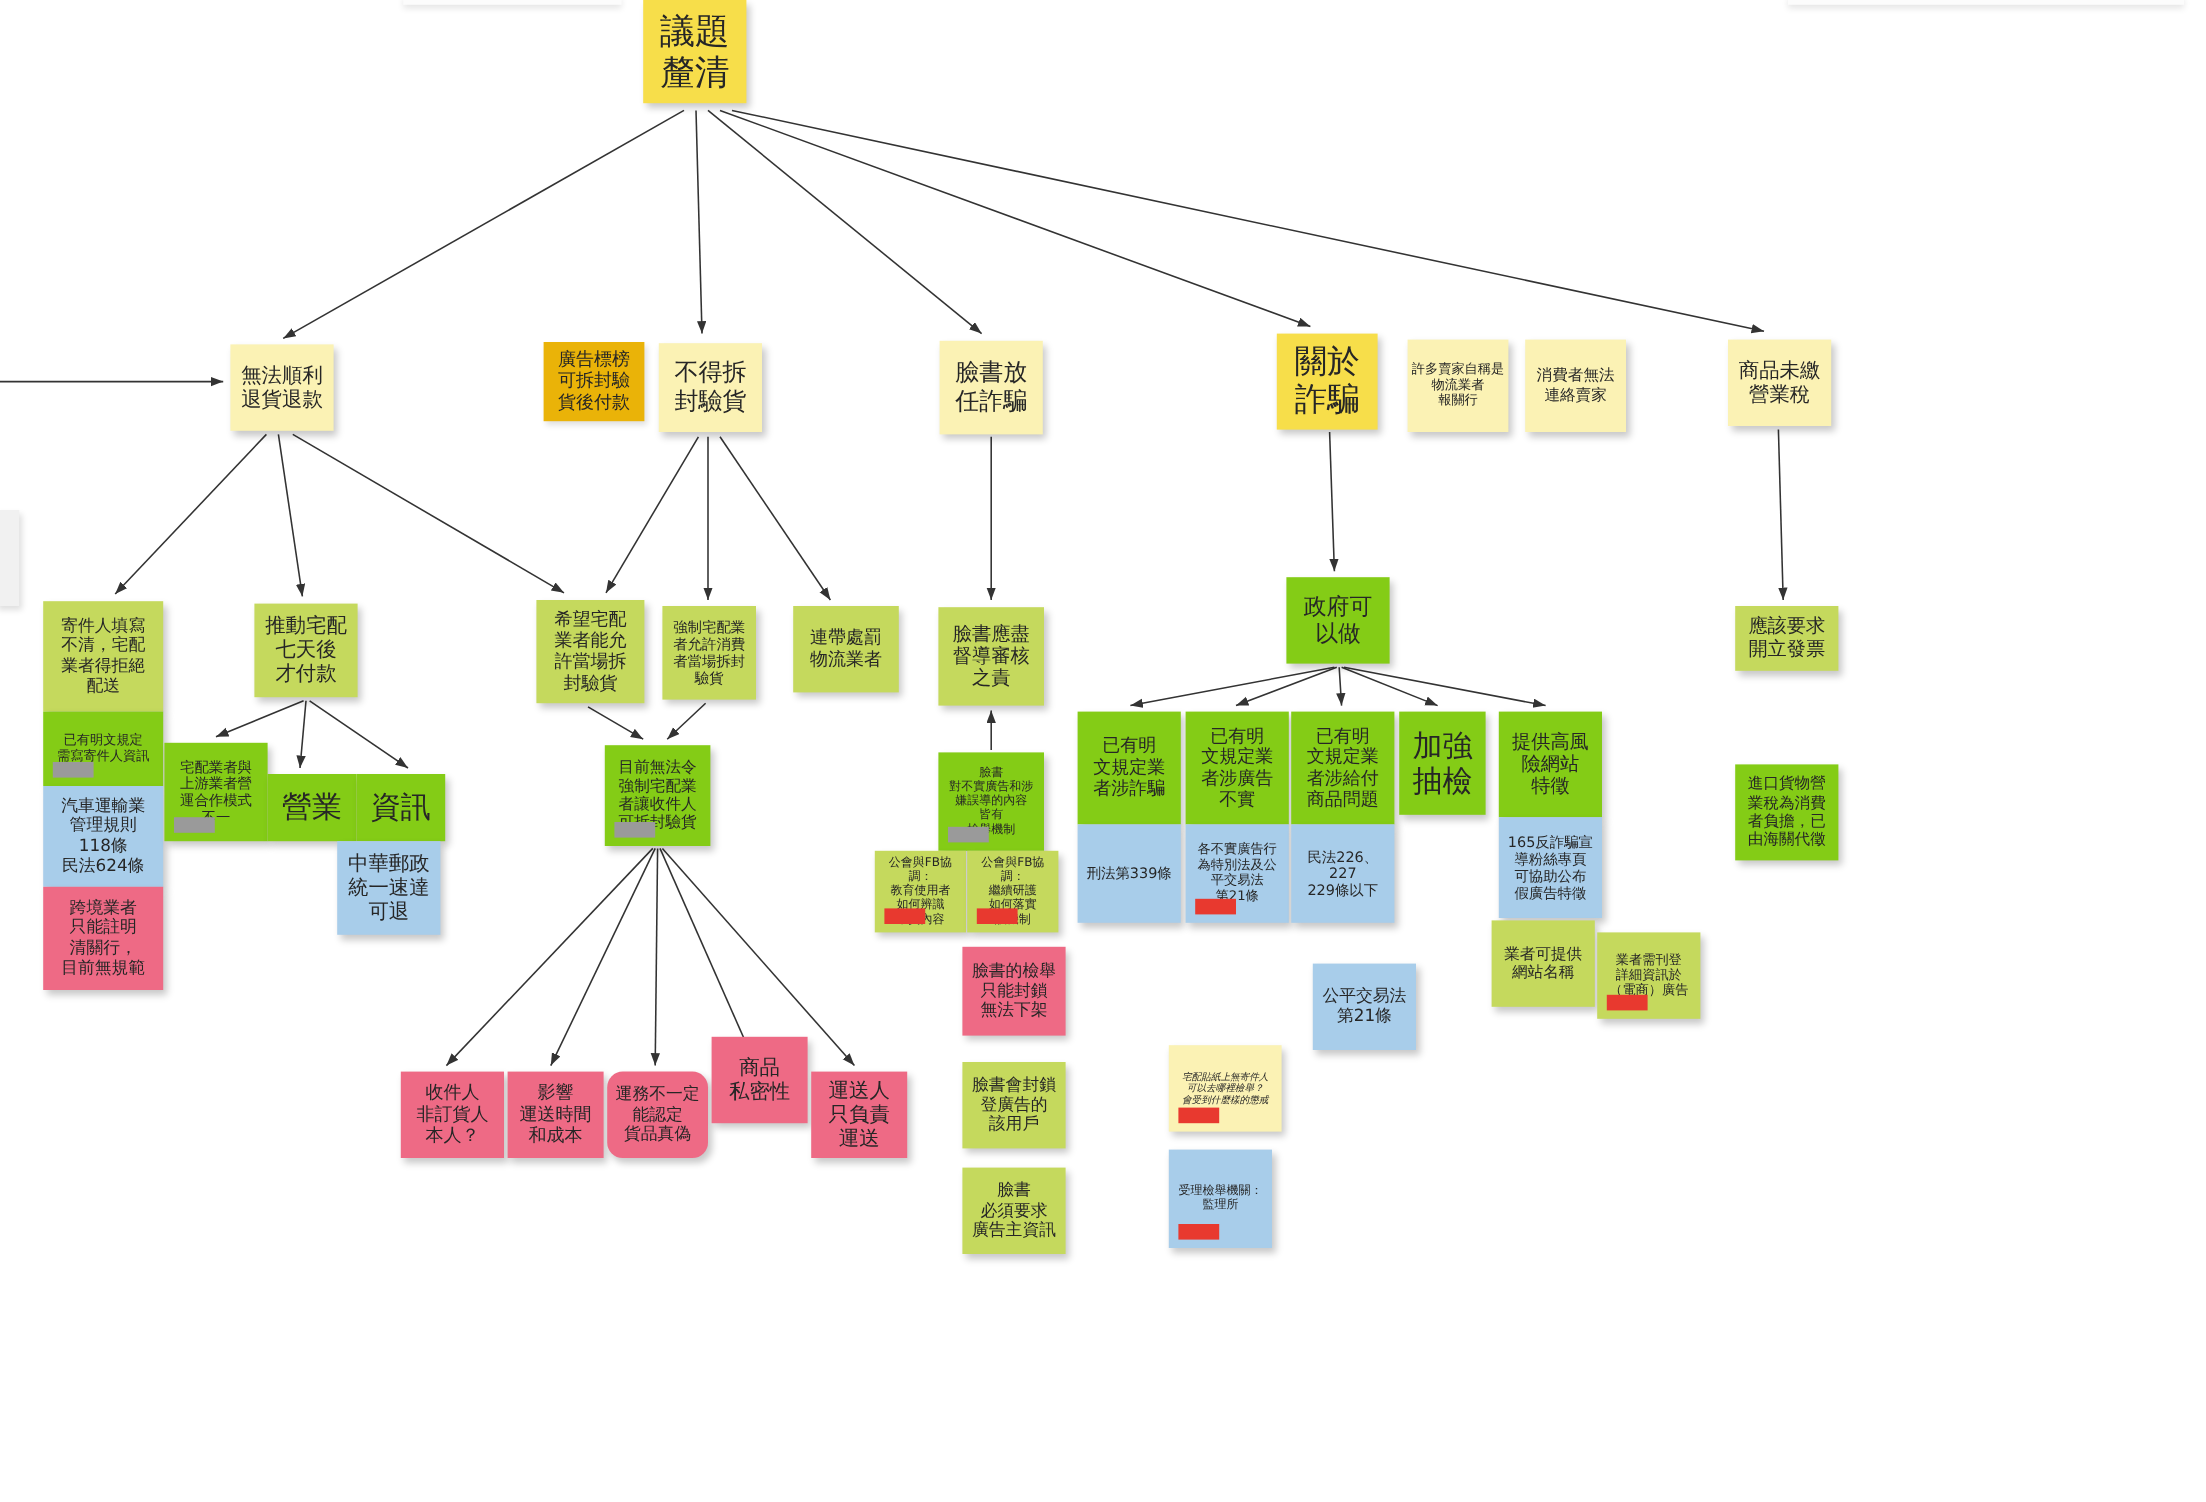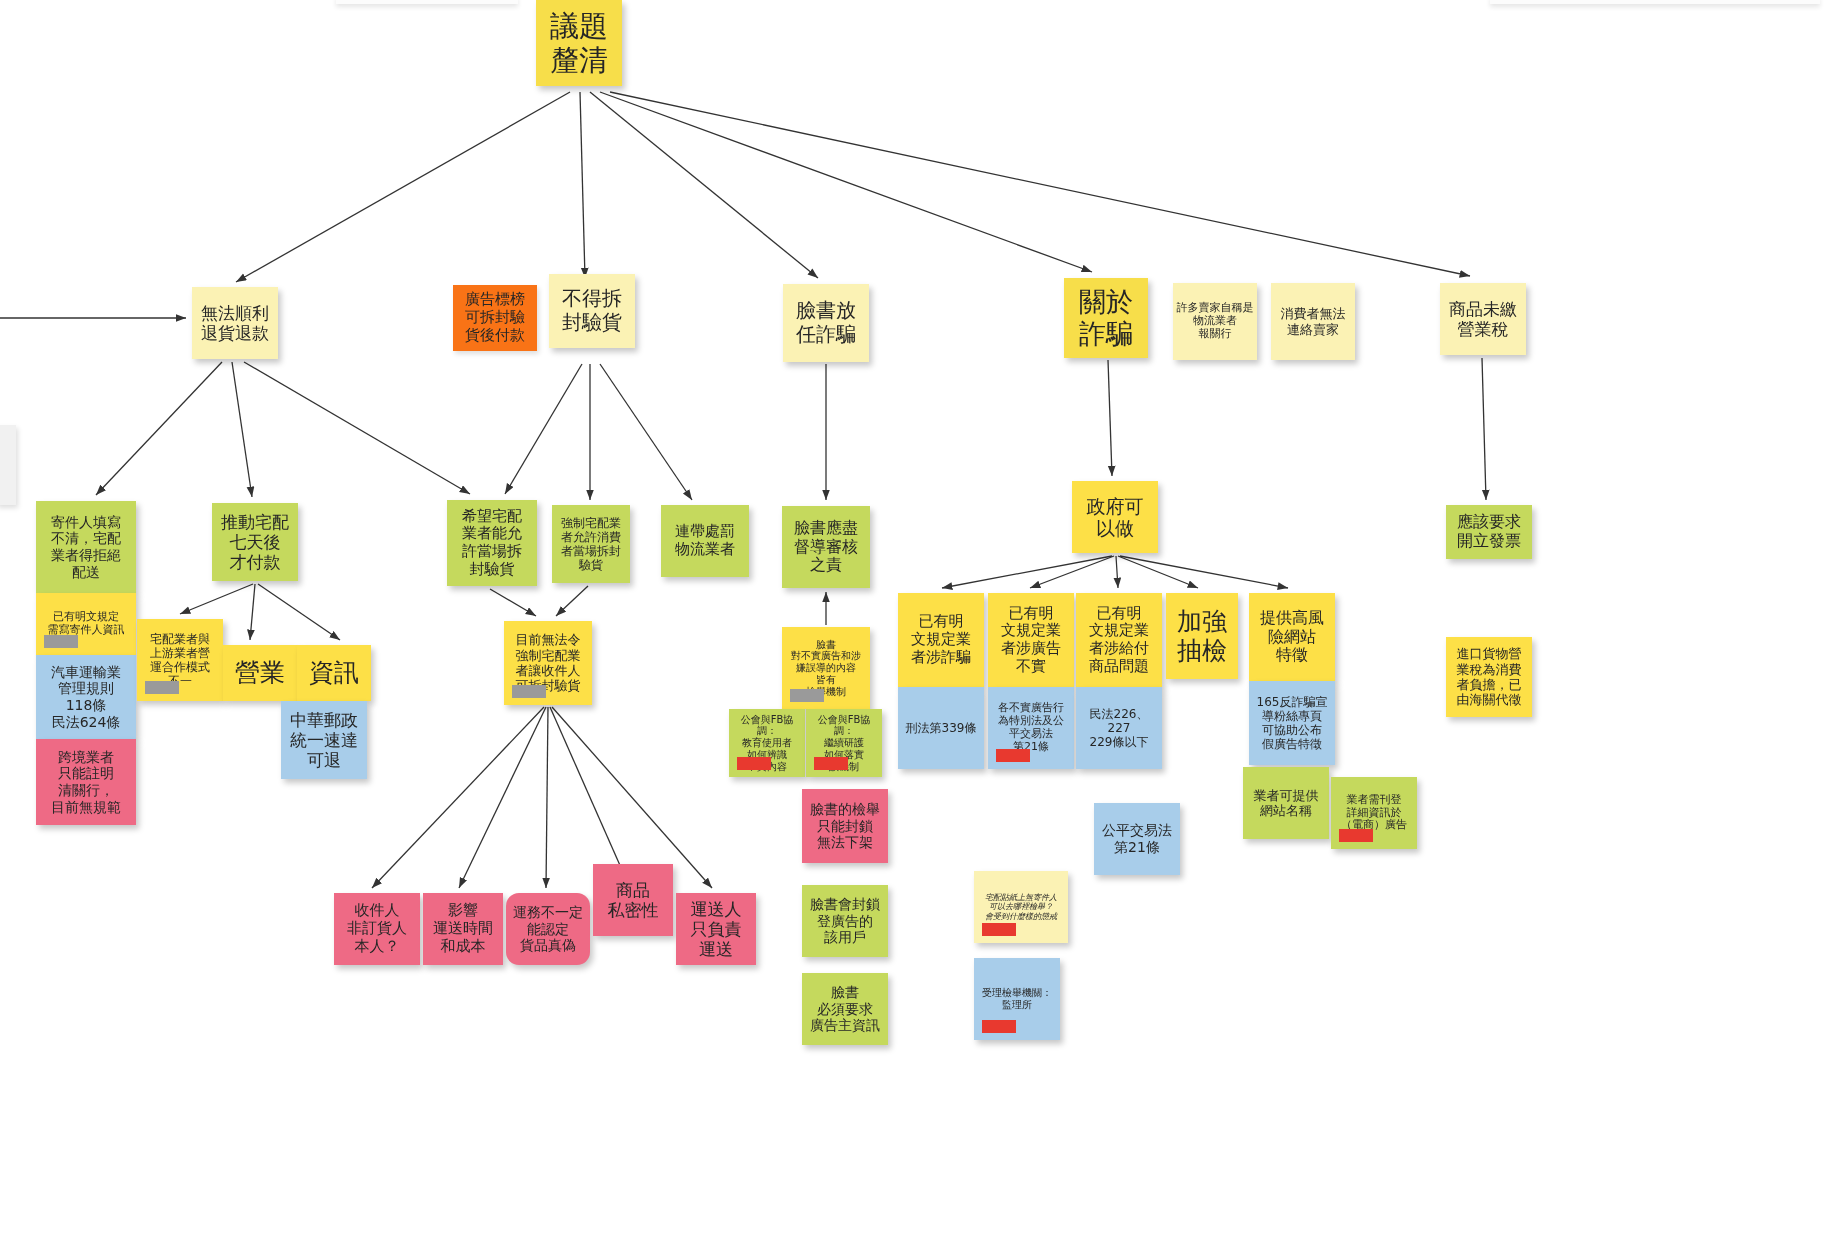--- a/index.html
+++ b/index.html
@@ -6,24 +6,24 @@
   body{width:1838px;height:1252px;position:relative;overflow:hidden;
        font-family:"DejaVu Sans","Liberation Sans",sans-serif;color:#262626;}
   #canvas{position:absolute;left:0;top:0;width:1838px;height:1252px;}
   svg#edges{position:absolute;left:0;top:0;width:1838px;height:1252px;pointer-events:none;}
   .node{position:absolute;box-sizing:border-box;display:flex;align-items:center;
         justify-content:center;text-align:center;line-height:1.18;
         box-shadow:3px 4px 6px rgba(0,0,0,0.22);white-space:pre-line;}
   .t-yellow{background:#f7de4a;}
   .t-lightyellow{background:#fbf2b4;}
   .t-green{background:#c5d95d;}
-  .t-orange{background:#fde047;}
+  .t-orange{background:#84cc16;}
   .t-blue{background:#a8cdea;}
   .t-pink{background:#ee6a85;}
-  .t-grey{background:#f97316;box-shadow:2px 3px 5px rgba(0,0,0,0.13);}
+  .t-grey{background:#eab308;box-shadow:2px 3px 5px rgba(0,0,0,0.13);}
   .tag{position:absolute;left:8px;bottom:7px;width:34px;height:13px;background:#9a9a9a;}
   .tag.red{background:#e8392f;}
   .partial-left{position:absolute;background:#f1f1f1;box-shadow:2px 3px 5px rgba(0,0,0,0.13);}
   .partial-top{position:absolute;background:#fcfcfc;box-shadow:0 3px 5px rgba(0,0,0,0.10);}
 </style>
 </head>
 <body>
 
 <div id="canvas">
 
@@ -68,21 +68,21 @@
       </g>
   </svg>
 
   <div id="node-layer">
       <div class="node t-yellow" style="left: 536px; top: 0px; width: 86px; height: 86px; font-size: 29px; padding: 4px 3px;"><span>議題釐清</span></div>
       <div class="node t-lightyellow" style="left: 192px; top: 287px; width: 86px; height: 72px; font-size: 17px; padding: 4px 3px;"><span>無法順利
 退貨退款</span></div>
       <div class="node t-grey" style="left: 453px; top: 285px; width: 84px; height: 66px; font-size: 15px; padding: 4px 3px;"><span>廣告標榜
 可拆封驗
 貨後付款</span></div>
-      <div class="node t-lightyellow" style="left: 549px; top: 274px; width: 86px; height: 74px; font-size: 20px; padding: 4px 3px;"><span>不得拆
+      <div class="node t-lightyellow" style="left: 549px; top: 286px; width: 86px; height: 74px; font-size: 20px; padding: 4px 3px;"><span>不得拆
 封驗貨</span></div>
       <div class="node t-lightyellow" style="left: 783px; top: 284px; width: 86px; height: 78px; font-size: 20px; padding: 4px 3px;"><span>臉書放
 任詐騙</span></div>
       <div class="node t-yellow" style="left: 1064px; top: 278px; width: 84px; height: 80px; font-size: 27px; padding: 4px 3px;"><span>關於
 詐騙</span></div>
       <div class="node t-lightyellow" style="left: 1173px; top: 283px; width: 84px; height: 77px; font-size: 11px; padding: 4px 3px;"><span>許多賣家自稱是
 物流業者
 報關行</span></div>
       <div class="node t-lightyellow" style="left: 1271px; top: 283px; width: 84px; height: 77px; font-size: 13px; padding: 4px 3px;"><span>消費者無法
 連絡賣家</span></div>

